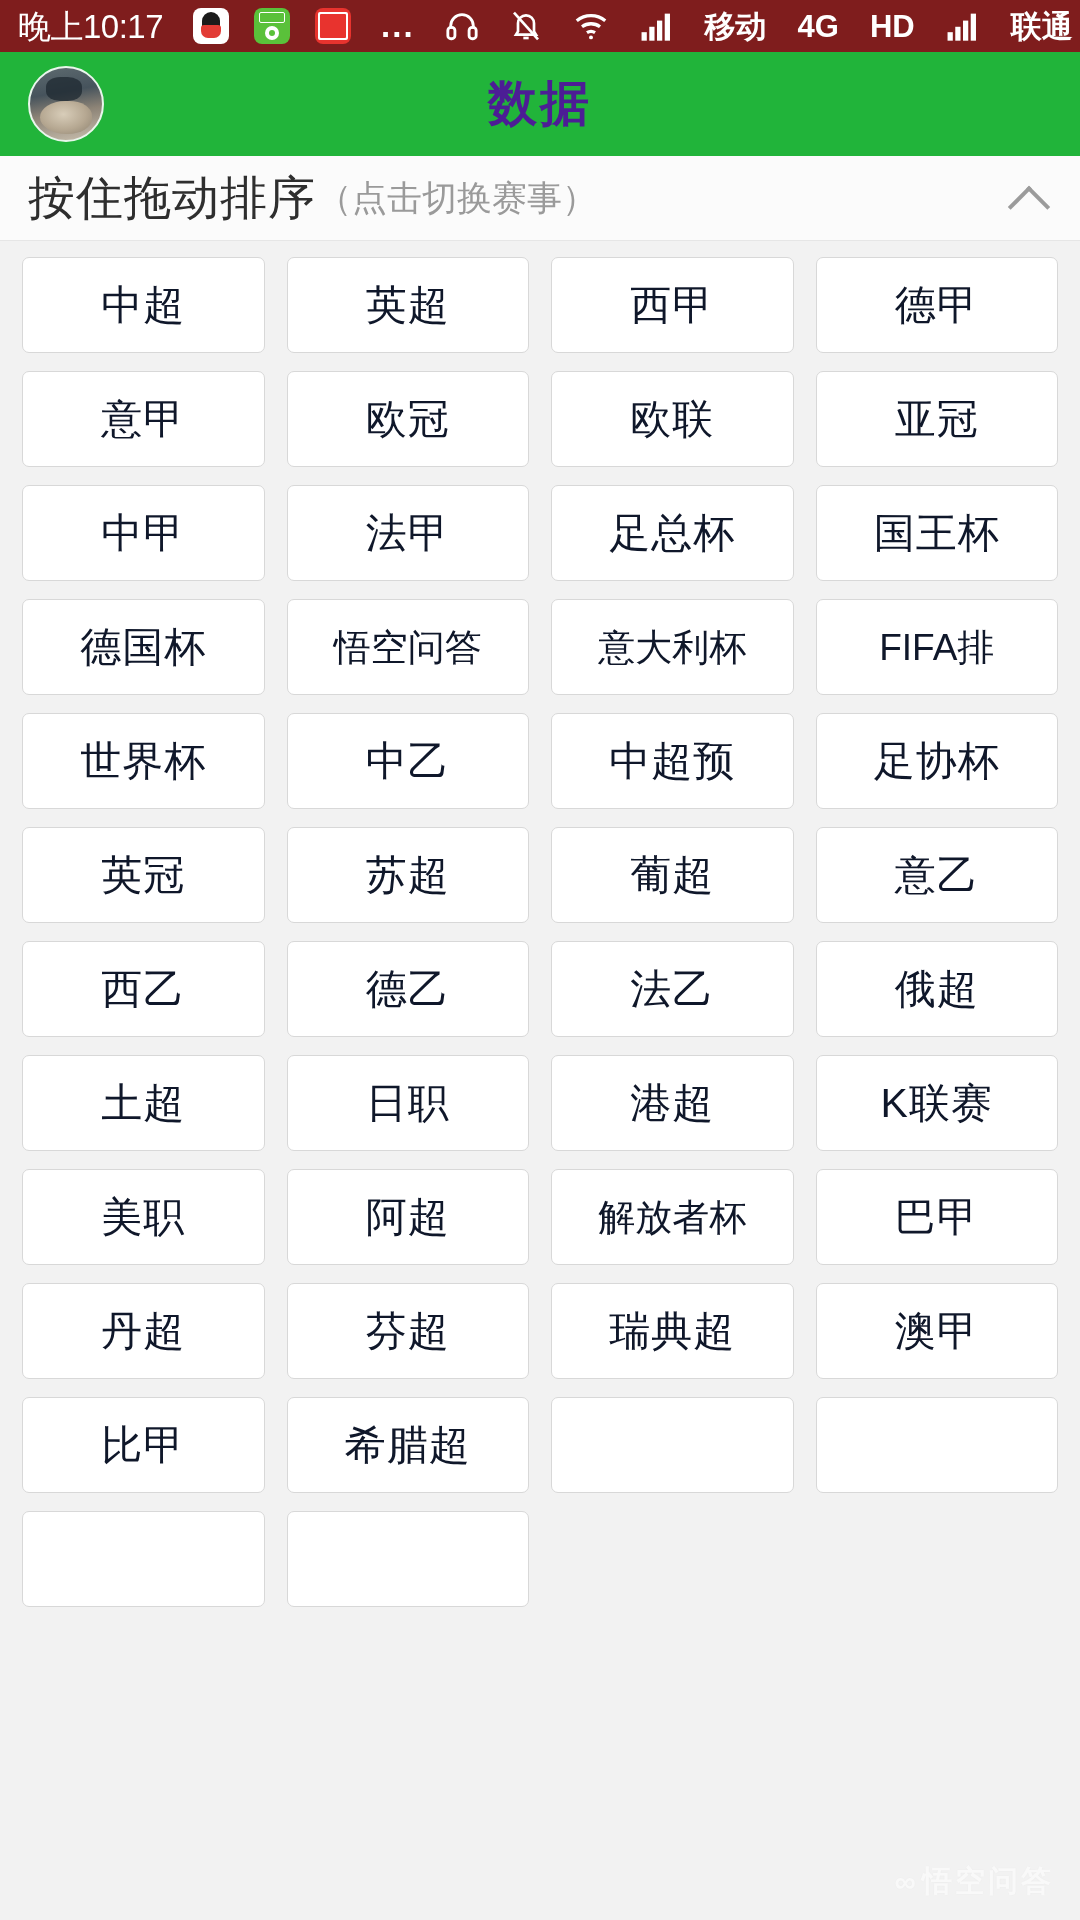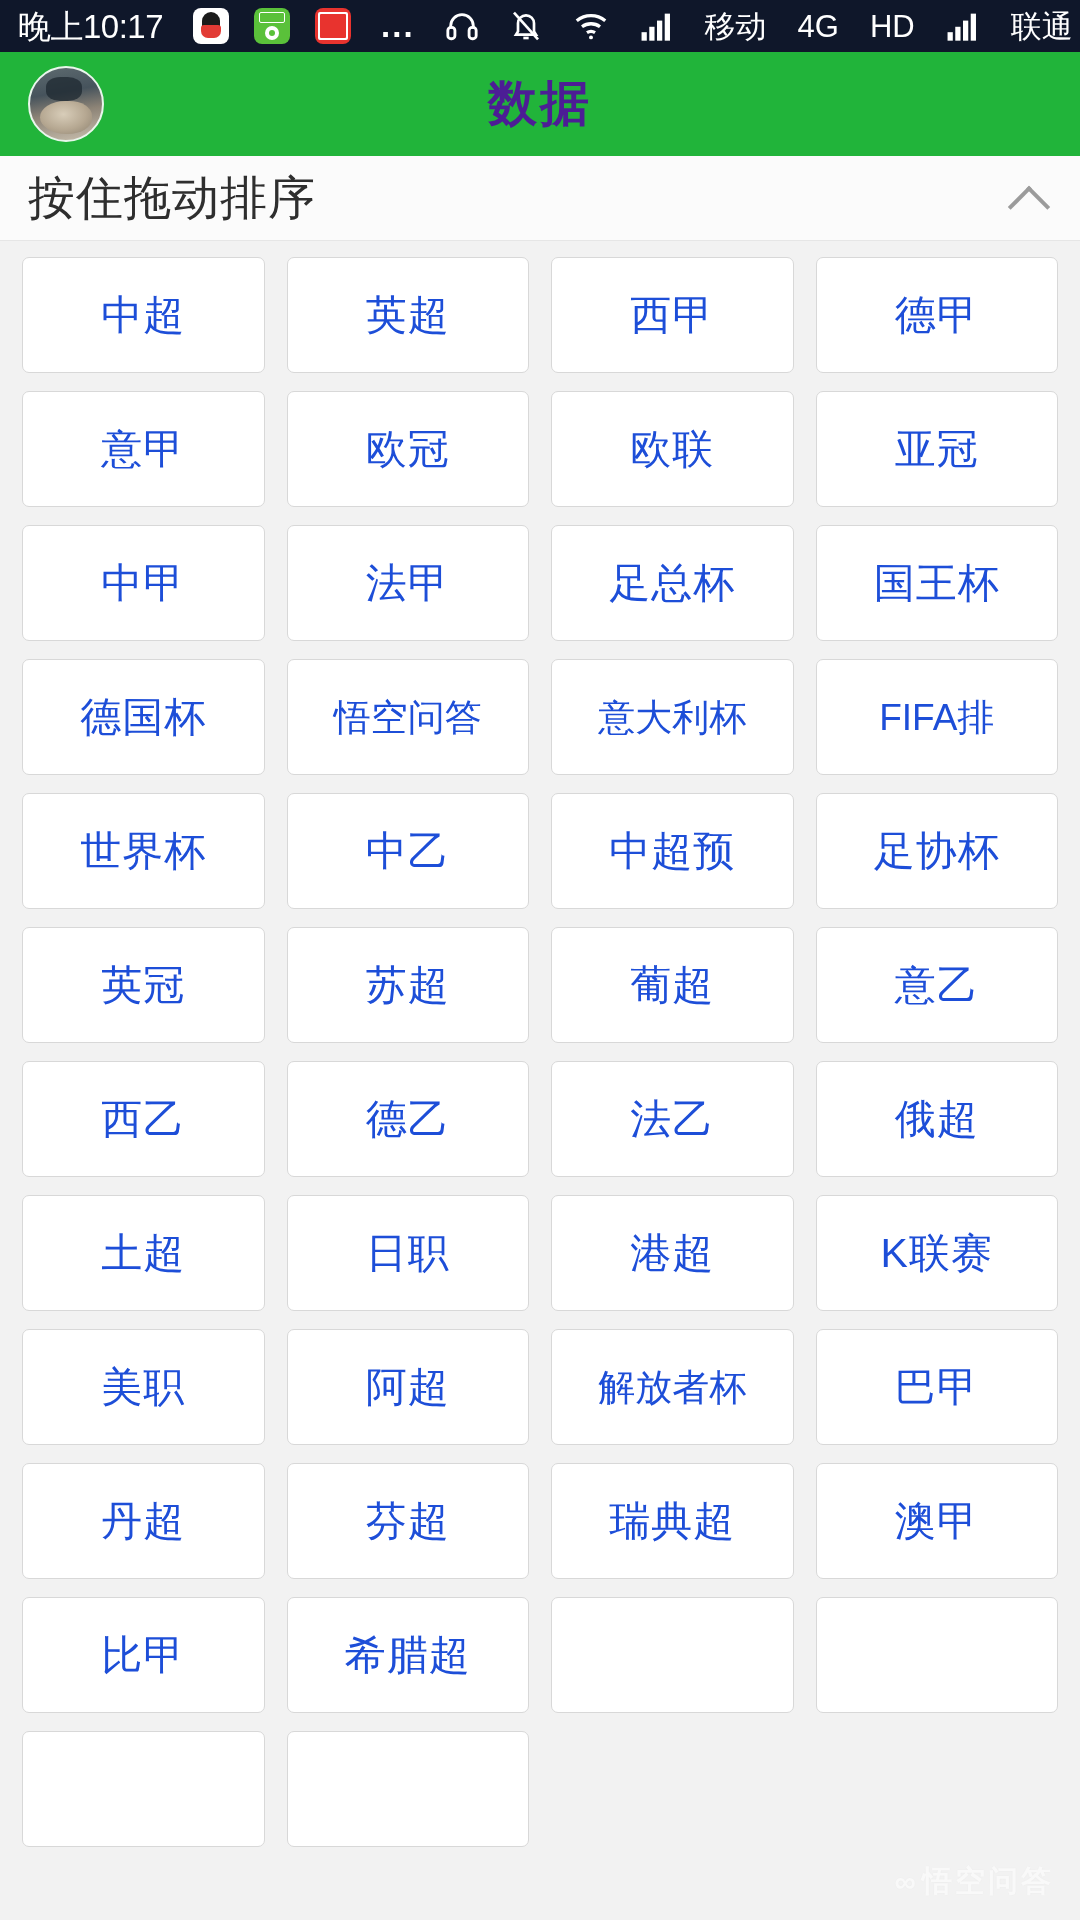--- a/index.html
+++ b/index.html
@@ -8,21 +8,21 @@
     width: 1080px;
     height: 1920px;
     overflow: hidden;
     background: #f2f2f2;
     font-family: "Liberation Sans", "DejaVu Sans", sans-serif;
   }
 
   
   .status-bar {
     height: 52px;
-    background: #0f172a;
+    background: #7f1d1d;
     display: flex;
     align-items: center;
     padding: 0 16px 0 18px;
     gap: 18px;
     color: #ffffff;
     overflow: hidden;
     white-space: nowrap;
   }
   .status-time {
     font-size: 33px;
@@ -98,21 +98,21 @@
     font-size: 33px;
     line-height: 0.55;
     letter-spacing: 2px;
     margin: 0 12px 0 5px;
     font-weight: 700;
   }
   .sb-icon { margin-right: 13px; flex: none; display: block; }
   .sb-text {
     font-size: 31px;
     margin-right: 13px;
-    font-weight: 400;
+    font-weight: 700;
     line-height: 1;
   }
   .battery-shell {
     width: 60px; height: 30px;
     border: 3px solid #ffffff;
     border-radius: 7px;
     position: relative;
     margin-right: 4px;
     flex: none;
   }
@@ -220,28 +220,28 @@
     overflow: hidden;
     position: relative;
   }
   .league-grid {
     display: grid;
     grid-template-columns: repeat(4, 1fr);
     column-gap: 22px;
     row-gap: 18px;
   }
   .league-btn {
-    height: 116px;
+    height: 96px;
     background: #ffffff;
     border: 1px solid #d8d8d8;
     border-radius: 7px;
     display: flex;
     align-items: center;
     justify-content: center;
-    color: #1d4ed8;
+    color: #0f172a;
     font-size: 41px;
     letter-spacing: 1px;
     line-height: 1;
     white-space: nowrap;
     overflow: hidden;
   }
   .league-btn.narrow { font-size: 37px; letter-spacing: 0; }
 
   
   .watermark {
@@ -331,20 +331,21 @@
   <span class="battery-pct">57%</span>
 </div>
 
 <div class="app-header">
   <div class="avatar"></div>
   <div class="app-title">数据</div>
 </div>
 
 <div class="sort-bar">
   <span class="sort-label">按住拖动排序</span>
+  <span class="sort-hint">（点击切换赛事）</span>
   <span class="sort-spacer"></span>
   <span class="chevron-up"></span>
 </div>
 
 <div class="grid-scroll">
   <div class="league-grid">
       <div class="league-btn">中超</div>
       <div class="league-btn">英超</div>
       <div class="league-btn">西甲</div>
       <div class="league-btn">德甲</div>

